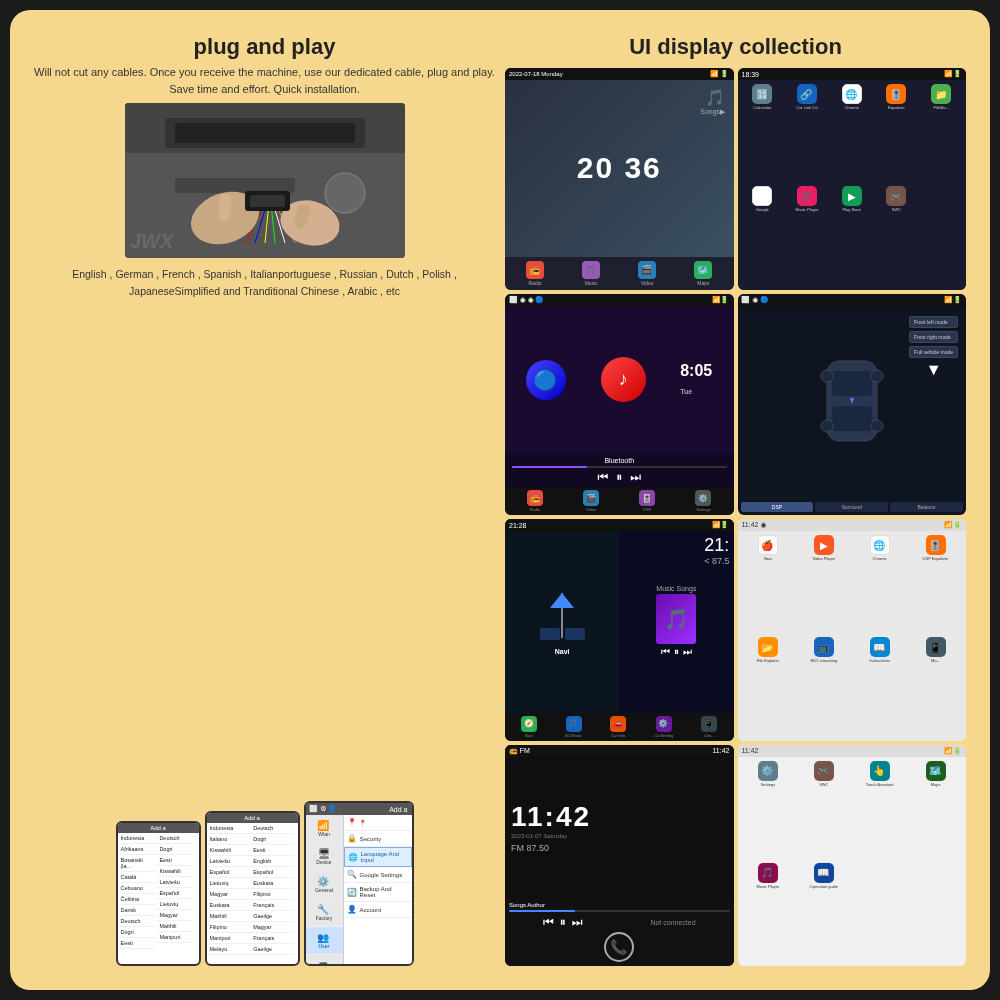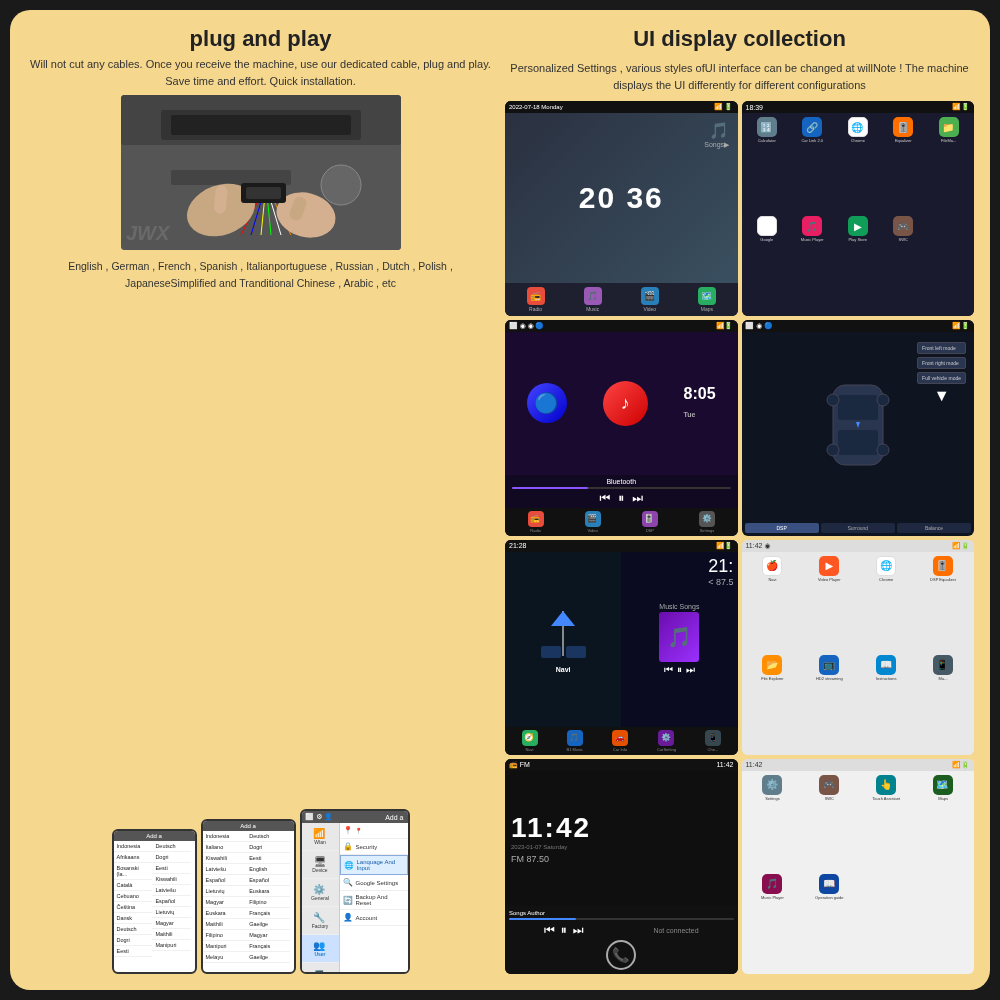--- a/index.html
+++ b/index.html
@@ -13,21 +13,21 @@
       font-family: Arial, sans-serif;
       overflow: hidden;
     }
     .main-container {
       width: 980px;
       height: 980px;
       background: #f5d78e;
       border-radius: 20px;
       display: flex;
       gap: 10px;
-      padding: 16px;
+      padding: 24px;
     }
     .left-panel {
       flex: 1;
       display: flex;
       flex-direction: column;
       gap: 8px;
     }
     .right-panel {
       flex: 1;
       display: flex;
@@ -574,24 +574,20 @@
               </div>
             </div>
           </div>
         </div>
       </div>
     </div>
   </div>
 
   <div class="right-panel">
     <div class="ui-display-title">UI display collection</div>
-    <div class="ui-display-desc">Personalized Settings , various styles ofUI interface can be
-changed at willNote !
-The machine displays the UI differently for different
-configurations</div>
 
     <div class="ui-grid">
 
       <div class="ui-cell">
         <div class="ui-screen">
           <div class="ui-status-bar">
             <span style="font-size:6px">2022-07-18  Monday</span>
             <span>📶 🔋</span>
           </div>
           <div class="ui-clock-main" style="background:linear-gradient(135deg,#2a3040,#3a5060)">

